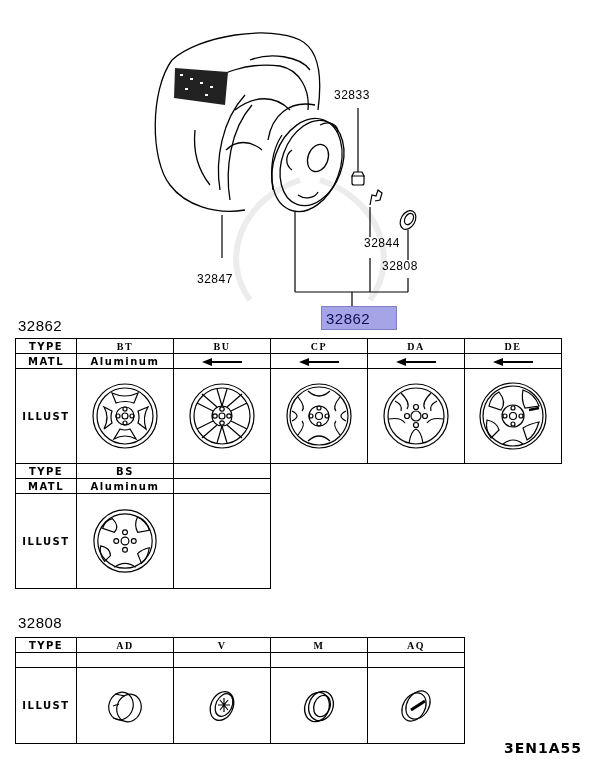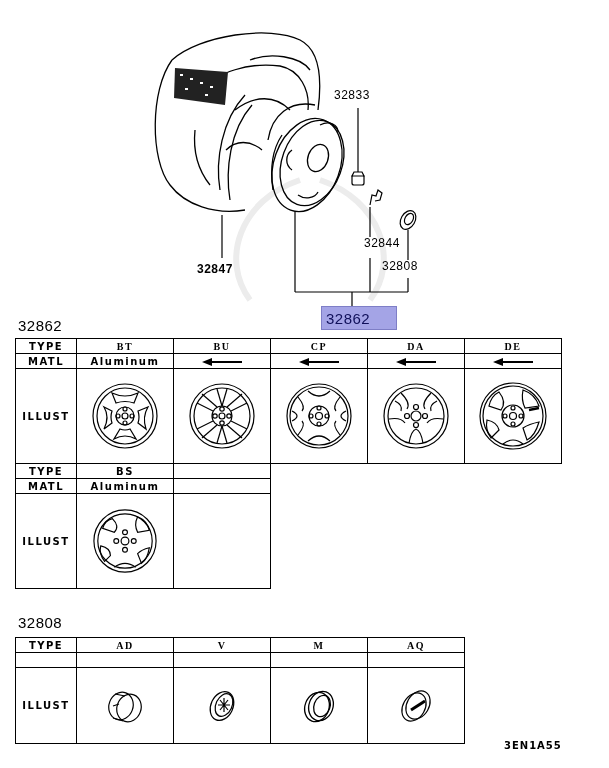--- a/index.html
+++ b/index.html
@@ -12,21 +12,21 @@
   table.parts td{border:1.5px solid #000;text-align:center;padding:0;font-family:"DejaVu Sans",sans-serif;font-size:10px;font-weight:bold;letter-spacing:1.5px;}
   table.parts td.hdr{width:60px;}
   table.parts td.col{width:96px;font-family:Liberation Serif, serif;}
   table.parts td.blank{border:none;}
   .row-s{height:15px;}
   .row-l{height:95px;}
   .row-m{height:76px;}
   .arrow{display:inline-block;position:relative;width:40px;height:8px;vertical-align:middle;}
   .arrow:before{content:"";position:absolute;left:8px;top:3px;width:32px;height:2px;background:#000;}
   .arrow:after{content:"";position:absolute;left:0;top:0;border-right:10px solid #000;border-top:4px solid transparent;border-bottom:4px solid transparent;}
-  .code{position:absolute;left:504px;top:740px;font-family:"DejaVu Sans",sans-serif;font-size:10px;font-weight:bold;letter-spacing:1px;}
+  .code{position:absolute;left:504px;top:740px;font-family:"DejaVu Sans",sans-serif;font-size:14px;font-weight:bold;letter-spacing:1px;}
   svg{display:block;margin:0 auto;}
 </style>
 </head>
 <body>
 
 <svg class="abs" style="left:0;top:0;" width="609" height="310" viewBox="0 0 609 310">
 
   <g stroke="#ececec" fill="none" stroke-width="6">
     <path d="M300 180 C240 200 220 260 250 300"></path>
     <path d="M320 180 C380 200 400 260 370 300"></path>
@@ -87,21 +87,21 @@
     <line x1="408" y1="230" x2="408" y2="260"></line>
     <line x1="295" y1="212" x2="295" y2="292"></line>
     <line x1="295" y1="292" x2="408" y2="292"></line>
     <line x1="370" y1="258" x2="370" y2="292"></line>
     <line x1="408" y1="278" x2="408" y2="292"></line>
     <line x1="352" y1="292" x2="352" y2="306"></line>
   </g>
 </svg>
 
 <div class="abs callout" style="left:334px;top:88px;">32833</div>
-<div class="abs callout" style="left:197px;top:262px;font-weight:bold;">32847</div>
+<div class="abs callout" style="left:197px;top:272px;">32847</div>
 <div class="abs callout" style="left:364px;top:236px;">32844</div>
 <div class="abs callout" style="left:382px;top:259px;">32808</div>
 <div class="highlight">32862</div>
 
 <div class="abs section-title" style="left:18px;top:317px;">32862</div>
 <table class="parts" style="left:15px;top:338px;">
   <tbody>
       <tr class="row-s">
     <td class="hdr">TYPE</td>
     <td class="col">BT</td>

